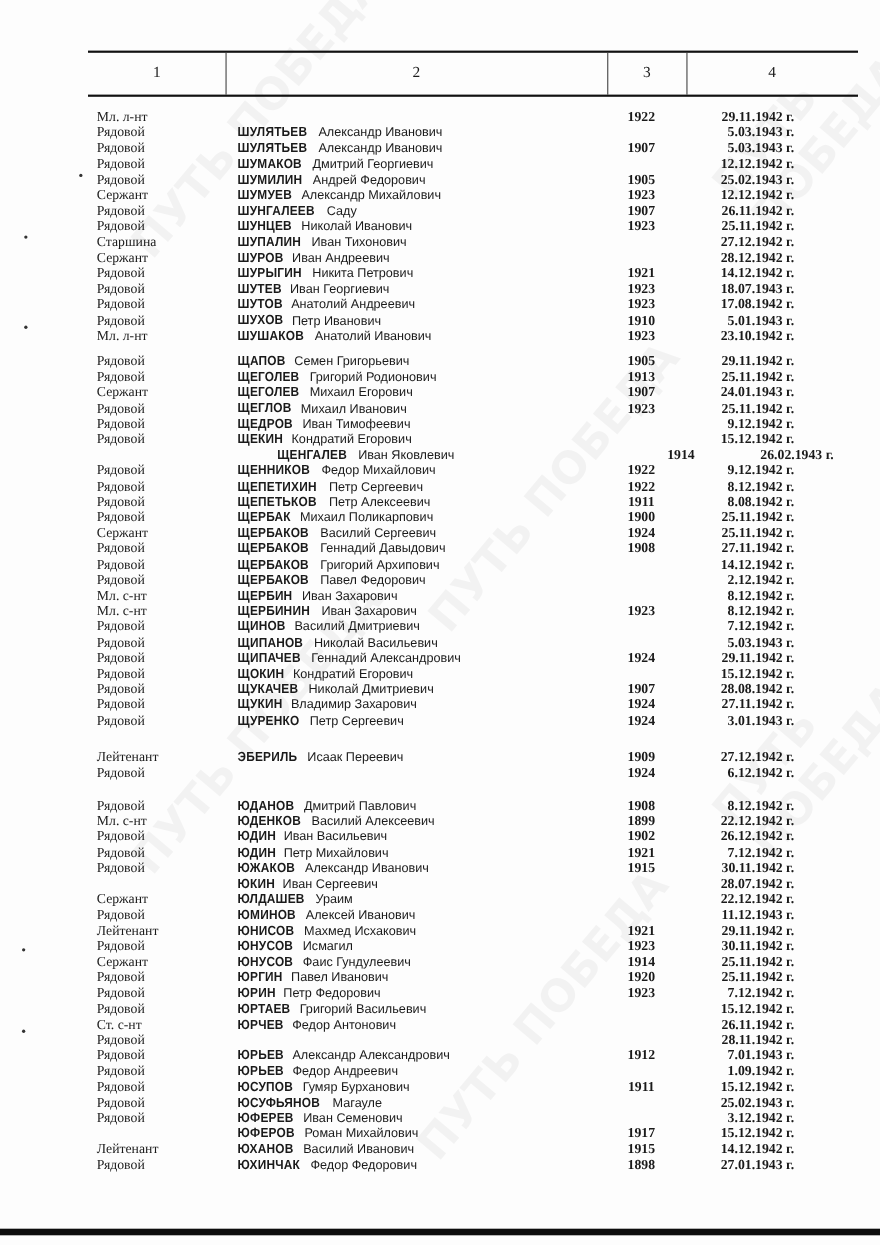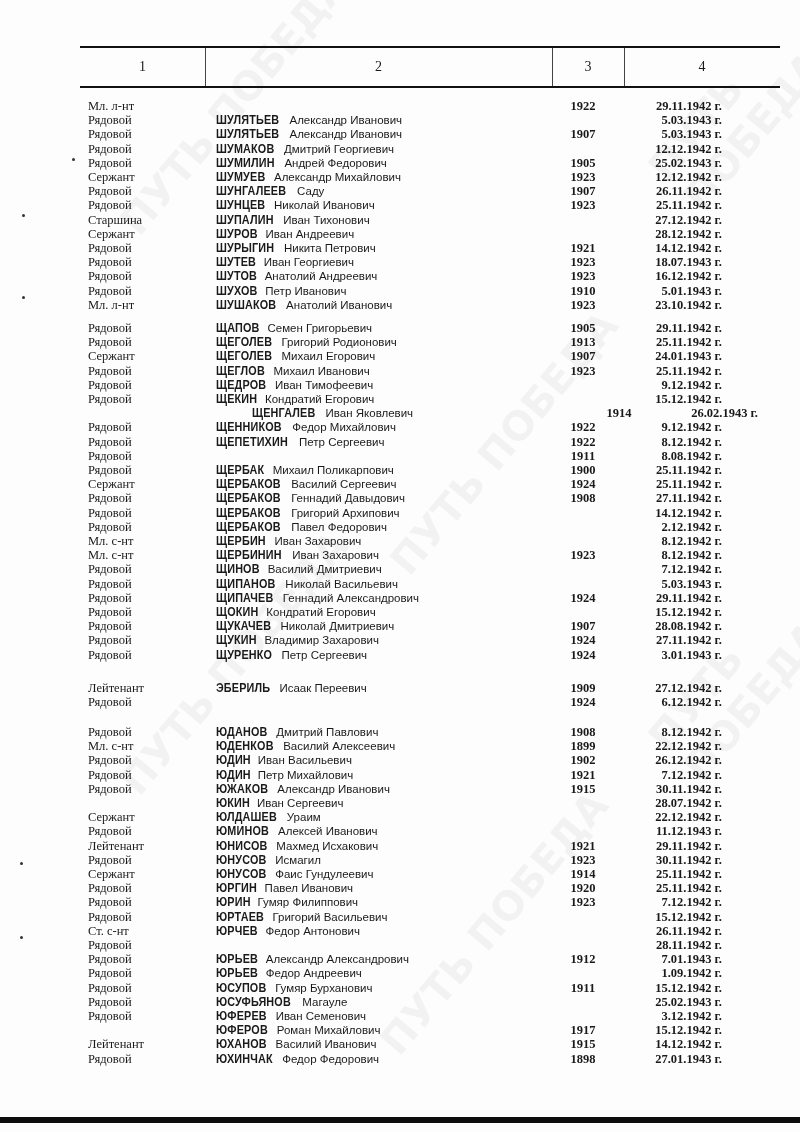--- a/index.html
+++ b/index.html
@@ -116,21 +116,21 @@
       <div class="row" style="top: 255.2px;">
         <span class="rank">Рядовой</span>
         <span class="name"><span class="surname">ШУТЕВ</span> <span class="given">Иван Георгиевич</span></span>
         <span class="year">1923</span>
         <span class="date">18.07.1943 г.</span>
       </div>
       <div class="row" style="top: 269.4px;">
         <span class="rank">Рядовой</span>
         <span class="name"><span class="surname">ШУТОВ</span> <span class="given">Анатолий Андреевич</span></span>
         <span class="year">1923</span>
-        <span class="date">16.12.1942 г.</span>
+        <span class="date">17.08.1942 г.</span>
       </div>
       <div class="row" style="top: 283.6px;">
         <span class="rank">Рядовой</span>
         <span class="name"><span class="surname">ШУХОВ</span> <span class="given">Петр Иванович</span></span>
         <span class="year">1910</span>
         <span class="date">5.01.1943 г.</span>
       </div>
       <div class="row" style="top: 297.8px;">
         <span class="rank">Мл. л-нт</span>
         <span class="name"><span class="surname">ШУШАКОВ</span> <span class="given">Анатолий Иванович</span></span>
@@ -186,20 +186,21 @@
         <span class="date">9.12.1942 г.</span>
       </div>
       <div class="row" style="top: 434.6px;">
         <span class="rank">Рядовой</span>
         <span class="name"><span class="surname">ЩЕПЕТИХИН</span> <span class="given">Петр Сергеевич</span></span>
         <span class="year">1922</span>
         <span class="date">8.12.1942 г.</span>
       </div>
       <div class="row" style="top: 448.8px;">
         <span class="rank">Рядовой</span>
+        <span class="name"><span class="surname">ЩЕПЕТЬКОВ</span> <span class="given">Петр Алексеевич</span></span>
         <span class="year">1911</span>
         <span class="date">8.08.1942 г.</span>
       </div>
       <div class="row" style="top: 463px;">
         <span class="rank">Рядовой</span>
         <span class="name"><span class="surname">ЩЕРБАК</span> <span class="given">Михаил Поликарпович</span></span>
         <span class="year">1900</span>
         <span class="date">25.11.1942 г.</span>
       </div>
       <div class="row" style="top: 477.2px;">
@@ -358,21 +359,21 @@
         <span class="date">25.11.1942 г.</span>
       </div>
       <div class="row" style="top: 881.2px;">
         <span class="rank">Рядовой</span>
         <span class="name"><span class="surname">ЮРГИН</span> <span class="given">Павел Иванович</span></span>
         <span class="year">1920</span>
         <span class="date">25.11.1942 г.</span>
       </div>
       <div class="row" style="top: 895.4px;">
         <span class="rank">Рядовой</span>
-        <span class="name"><span class="surname">ЮРИН</span> <span class="given">Гумяр Филиппович</span></span>
+        <span class="name"><span class="surname">ЮРИН</span> <span class="given">Петр Федорович</span></span>
         <span class="year">1923</span>
         <span class="date">7.12.1942 г.</span>
       </div>
       <div class="row" style="top: 909.6px;">
         <span class="rank">Рядовой</span>
         <span class="name"><span class="surname">ЮРТАЕВ</span> <span class="given">Григорий Васильевич</span></span>
         <span class="year"></span>
         <span class="date">15.12.1942 г.</span>
       </div>
       <div class="row" style="top: 923.8px;">

